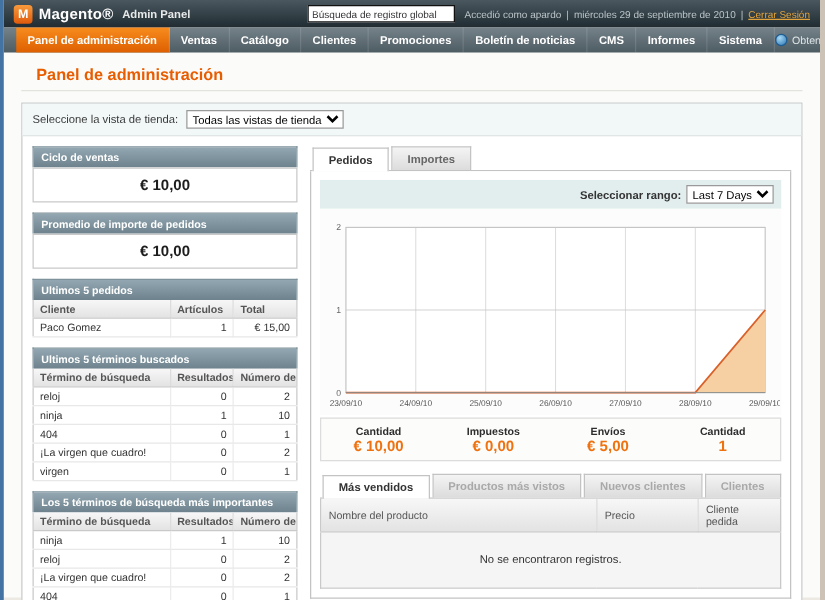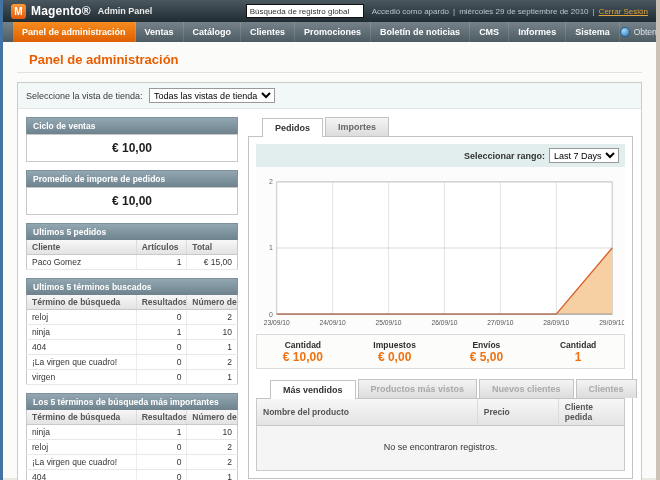--- a/index.html
+++ b/index.html
@@ -56,34 +56,34 @@
   .mini td { padding:2px 5px; border-bottom:1px solid #e8e8e8; border-right:1px solid #ececec; color:#333;
     overflow:hidden; white-space:nowrap; }
   .mini td:nth-child(2), .mini td:nth-child(3) { text-align:right; }
   .mini th:last-child, .mini td:last-child { border-right:none; }
   table.w3 col.c1 { width:52%; } table.w3 col.c2 { width:24%; } table.w3 col.c3 { width:24%; }
 
   
   .tabs { display:flex; gap:2px; padding-left:2px; border-bottom:1px solid #c3c3c3; }
   .tab { font-size:9px; font-weight:bold; color:#666; background:linear-gradient(#f4f4f4,#dcdcdc);
     border:1px solid #c3c3c3; border-bottom:none; padding:4px 12px 3px; cursor:pointer; position:relative; top:0; white-space:nowrap; }
-  .tab.active { background:#fff; color:#333; top:1px; padding-bottom:4px;margin-left:12px; }
+  .tab.active { background:#fff; color:#333; top:1px; padding-bottom:4px; }
   .tab.disabled { color:#a9a9a9; cursor:default; }
   .panel { border:1px solid #c3c3c3; border-top:none; background:#fff; padding:7px; }
   .range-bar { background:#e2eeee; padding:4px 6px; display:flex; justify-content:flex-end; align-items:center;
     font-size:9px; font-weight:bold; color:#333; }
   .chart-wrap { padding:7px 1px 2px; background:#fcfcfc; }
   .chart-wrap svg { width:100%; display:block; }
   .stats-box { border:1px solid #dcdcdc; background:#fcfcfb; display:flex; text-align:center;
     padding:5px 0 4px; margin:2px 0 10px; }
   .stat { flex:1; }
   .stat-label { font-size:8.5px; font-weight:bold; color:#2e2e2e; }
   .stat-value { font-size:12px; font-weight:bold; color:#ef7211; }
   table.products { width:100%; border-collapse:collapse; font-size:8.5px; border:1px solid #c9c9c9; border-top:none; table-layout:fixed; }
-  .products th { background:linear-gradient(#f7f7f7,#e3e3e3); color:#555; font-weight:bold; text-align:left;
+  .products th { background:linear-gradient(#f7f7f7,#e3e3e3); color:#555; font-weight:normal; text-align:left;
     padding:3px 6px; border-bottom:1px solid #c9c9c9; border-right:1px solid #dcdcdc; }
   .products th:last-child { border-right:none; }
   .products col.p1 { width:60%; } .products col.p2 { width:22%; } .products col.p3 { width:18%; }
   .empty-cell { background:#f5f5f5; text-align:center; padding:16px 0 18px; font-size:9px; color:#333; }
 </style>
 </head>
 <body>
 
 <div class="page">
 

